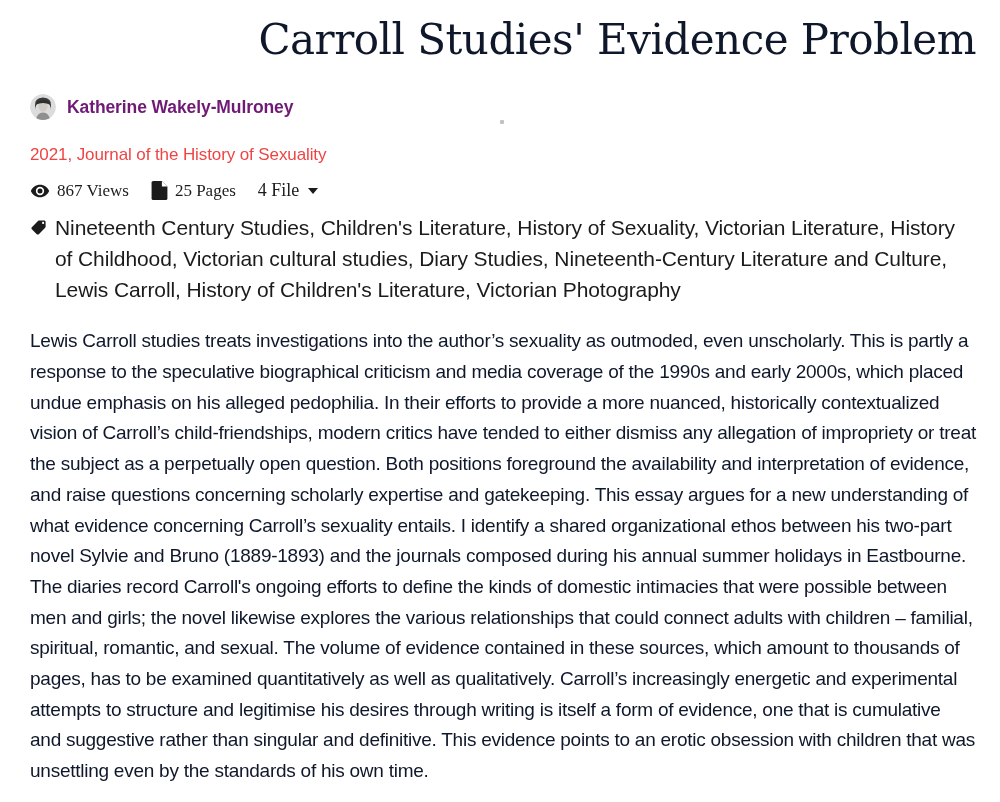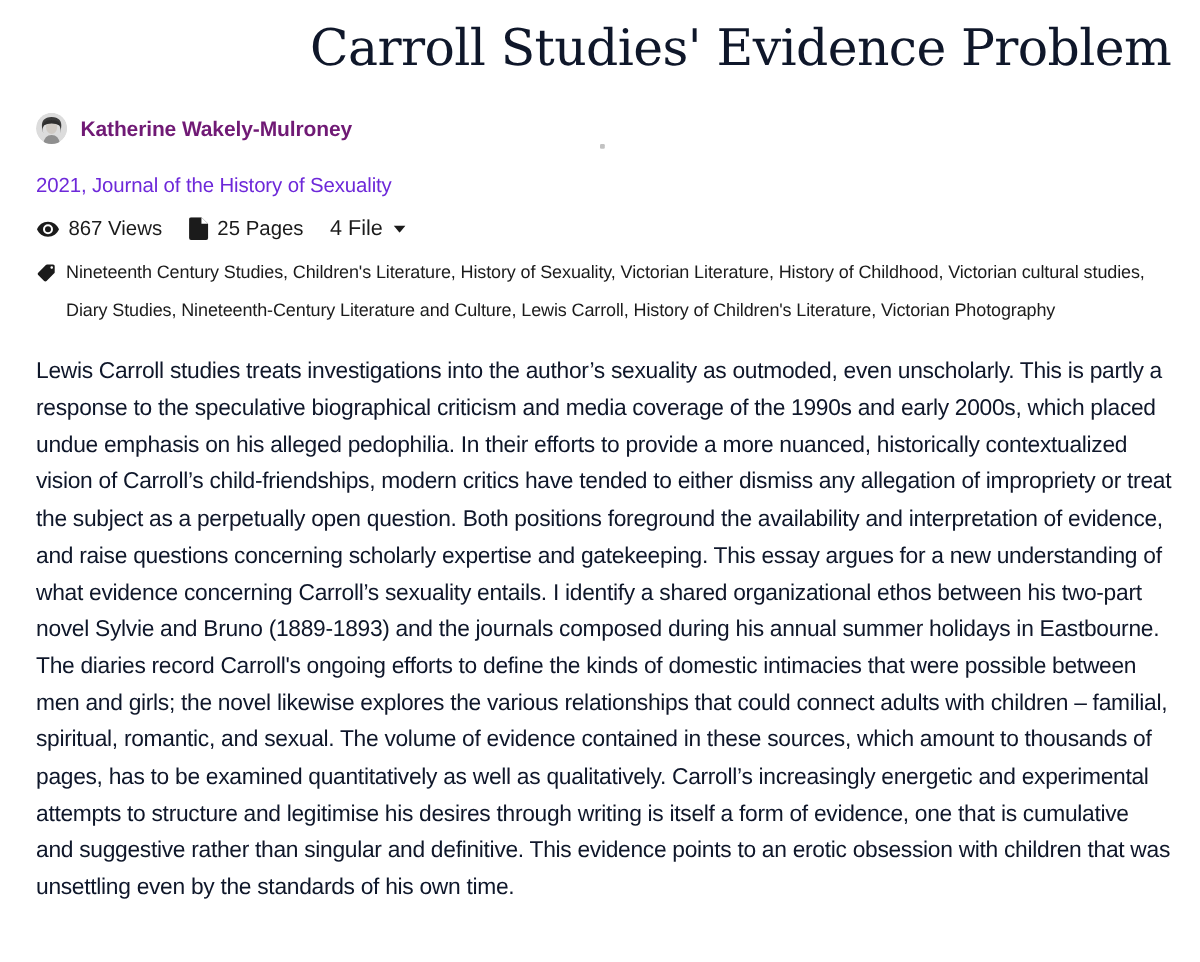--- a/index.html
+++ b/index.html
@@ -39,28 +39,29 @@
   }
   .author-name {
     font-size: 17.5px;
     font-weight: 600;
     color: #701a75;
     letter-spacing: -0.1px;
   }
   .pub-line {
     margin-top: 25px;
     font-size: 17px;
-    color: #6d28d9;
+    color: #ef4444;
     letter-spacing: -0.1px;
   }
   .stats-row {
     margin-top: 15px;
     display: flex;
     font-size: 17px;
     color: #1b1b1b;
+    font-family: Liberation Serif, serif;
   }
   .stat {
     display: flex;
     align-items: center;
     gap: 7px;
     margin-right: 22px;
   }
   .stat svg { display: block; }
   .file-dropdown {
     display: flex;
@@ -74,21 +75,21 @@
     margin-top: 11px;
     display: flex;
     align-items: flex-start;
     gap: 8px;
   }
   .tags-row .tag-icon-wrap {
     flex: 0 0 auto;
     padding-top: 7px;
   }
   .tag-list {
-    font-size: 15px;
+    font-size: 21px;
     line-height: 31px;
     color: #1b1b1b;
     letter-spacing: -0.1px;
     max-width: 930px;
   }
   .abstract {
     margin-top: 21px;
     font-size: 19px;
     line-height: 30.7px;
     color: #0f172a;

